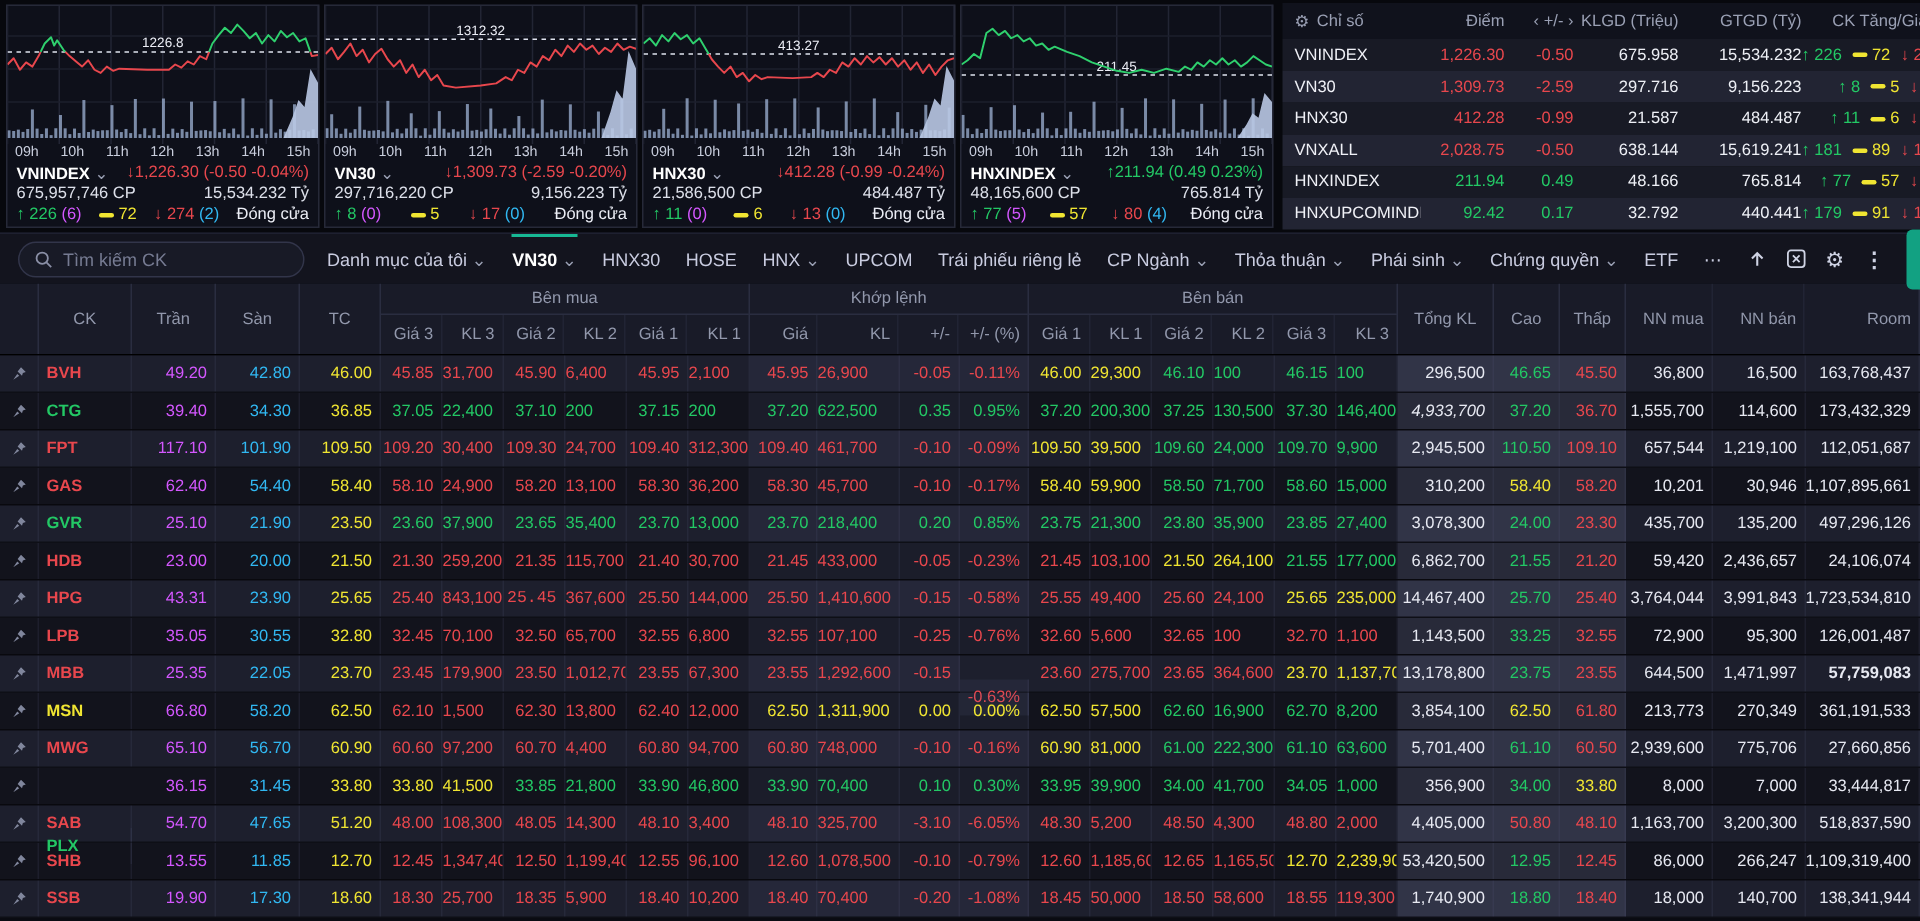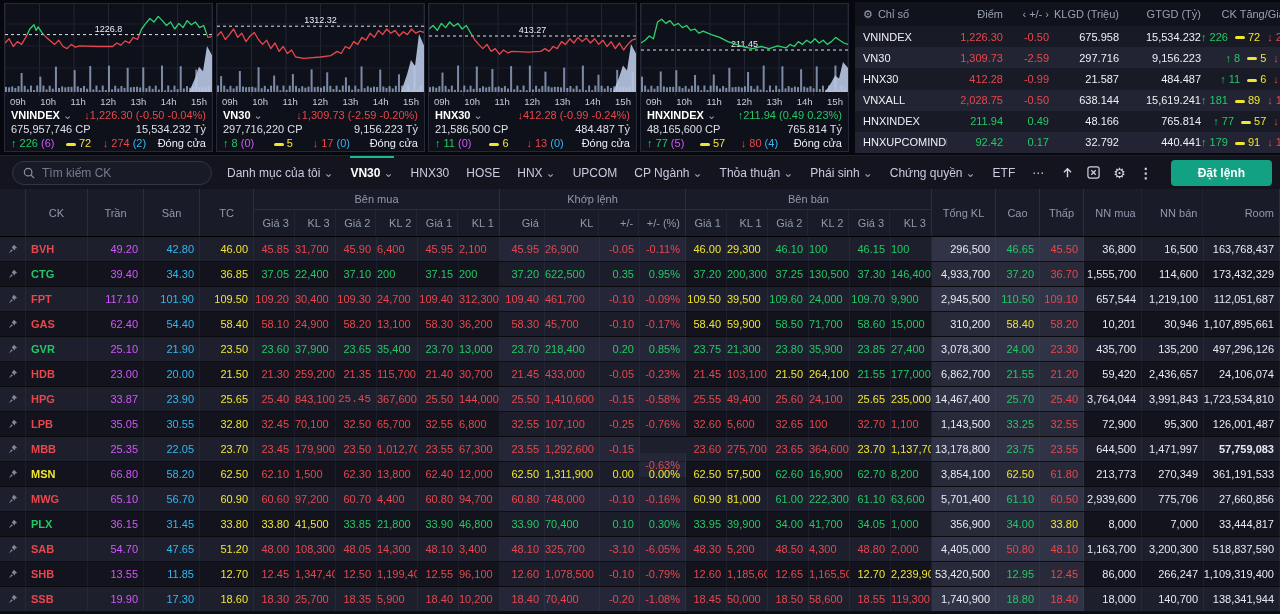--- a/index.html
+++ b/index.html
@@ -621,20 +621,23 @@
         <span>HOSE</span>
       </div>
       <div class="nav-item">
         <span>HNX</span>
         <span class="caret">⌄</span>
       </div>
       <div class="nav-item">
         <span>UPCOM</span>
       </div>
       <div class="nav-item">
+        <span>Trái phiếu riêng lẻ</span>
+      </div>
+      <div class="nav-item">
         <span>CP Ngành</span>
         <span class="caret">⌄</span>
       </div>
       <div class="nav-item">
         <span>Thỏa thuận</span>
         <span class="caret">⌄</span>
       </div>
       <div class="nav-item">
         <span>Phái sinh</span>
         <span class="caret">⌄</span>
@@ -766,21 +769,21 @@
         <div class="cell k-u g-m" style="width: 45px;">37.20</div>
         <div class="cell k-u g-m clip" style="width: 55px;">622,500</div>
         <div class="cell k-u g-m" style="width: 40px;">0.35</div>
         <div class="cell k-u g-m" style="width: 46px;">0.95%</div>
         <div class="cell k-u" style="width: 41px;">37.20</div>
         <div class="cell k-u clip" style="width: 41px;">200,300</div>
         <div class="cell k-u" style="width: 41px;">37.25</div>
         <div class="cell k-u clip" style="width: 41px;">130,500</div>
         <div class="cell k-u" style="width: 41px;">37.30</div>
         <div class="cell k-u clip" style="width: 41px;">146,400</div>
-        <div class="cell k-w g-l" style="width: 64px;">4,933,700</div>
+        <div class="cell k-w g-l" style="width: 64px; font-style: italic;">4,933,700</div>
         <div class="cell k-u g-l" style="width: 44px;">37.20</div>
         <div class="cell k-d g-l" style="width: 44px;">36.70</div>
         <div class="cell k-w" style="width: 58px;">1,555,700</div>
         <div class="cell k-w" style="width: 62px;">114,600</div>
         <div class="cell k-w" style="width: 76px;">173,432,329</div>
       </div>
       <div class="brow">
         <div class="cell c-pin" style="width: 26px;">
           <svg width="10" height="10" viewBox="0 0 12 12">
             <path d="M7.2 1l3.8 3.8-2.3.7-.7 2.3L4.5 4.3 7.2 1zM4.2 6.3L1 11l4.8-3.2z" fill="#80869c"></path>
@@ -912,21 +915,21 @@
         <div class="cell k-w" style="width: 62px;">2,436,657</div>
         <div class="cell k-w" style="width: 76px;">24,106,074</div>
       </div>
       <div class="brow">
         <div class="cell c-pin" style="width: 26px;">
           <svg width="10" height="10" viewBox="0 0 12 12">
             <path d="M7.2 1l3.8 3.8-2.3.7-.7 2.3L4.5 4.3 7.2 1zM4.2 6.3L1 11l4.8-3.2z" fill="#80869c"></path>
           </svg>
         </div>
         <div class="cell c-tk k-d" style="width: 62px;">HPG</div>
-        <div class="cell k-c" style="width: 56px;">33.87</div>
+        <div class="cell k-c" style="width: 56px;">43.31</div>
         <div class="cell k-f" style="width: 56px;">23.90</div>
         <div class="cell k-y" style="width: 54px;">25.65</div>
         <div class="cell k-d" style="width: 41px;">25.40</div>
         <div class="cell k-d clip" style="width: 41px;">843,100</div>
         <div class="cell k-d" style="width: 41px; font-family: Liberation Mono, monospace;">25.45</div>
         <div class="cell k-d clip" style="width: 41px;">367,600</div>
         <div class="cell k-d" style="width: 41px;">25.50</div>
         <div class="cell k-d clip" style="width: 41px;">144,000</div>
         <div class="cell k-d g-m" style="width: 45px;">25.50</div>
         <div class="cell k-d g-m clip" style="width: 55px;">1,410,600</div>
@@ -1076,21 +1079,21 @@
         <div class="cell k-w" style="width: 58px;">2,939,600</div>
         <div class="cell k-w" style="width: 62px;">775,706</div>
         <div class="cell k-w" style="width: 76px;">27,660,856</div>
       </div>
       <div class="brow">
         <div class="cell c-pin" style="width: 26px;">
           <svg width="10" height="10" viewBox="0 0 12 12">
             <path d="M7.2 1l3.8 3.8-2.3.7-.7 2.3L4.5 4.3 7.2 1zM4.2 6.3L1 11l4.8-3.2z" fill="#80869c"></path>
           </svg>
         </div>
-        <div class="cell c-tk k-u" style="width: 62px;">PLX</div>
+        <div class="cell c-tk k-u" style="width: 62px; margin-top: 40px;">PLX</div>
         <div class="cell k-c" style="width: 56px;">36.15</div>
         <div class="cell k-f" style="width: 56px;">31.45</div>
         <div class="cell k-y" style="width: 54px;">33.80</div>
         <div class="cell k-y" style="width: 41px;">33.80</div>
         <div class="cell k-y clip" style="width: 41px;">41,500</div>
         <div class="cell k-u" style="width: 41px;">33.85</div>
         <div class="cell k-u clip" style="width: 41px;">21,800</div>
         <div class="cell k-u" style="width: 41px;">33.90</div>
         <div class="cell k-u clip" style="width: 41px;">46,800</div>
         <div class="cell k-u g-m" style="width: 45px;">33.90</div>

